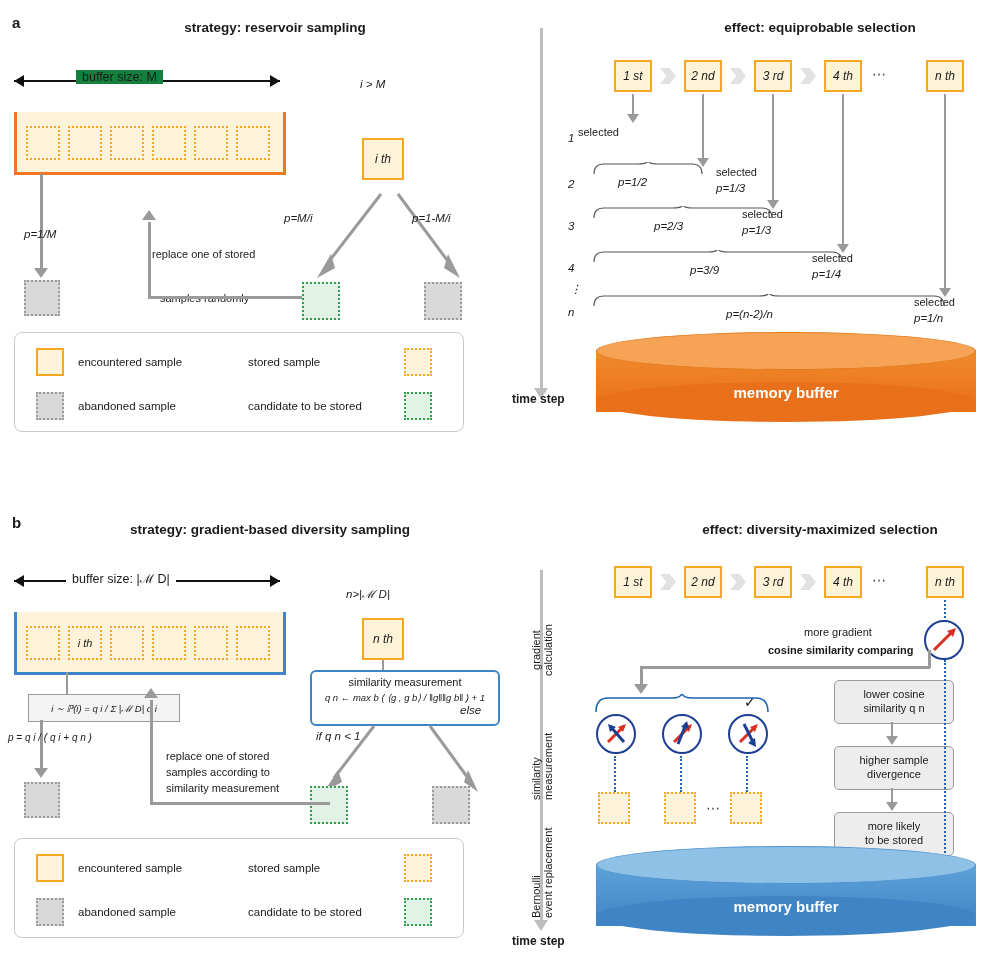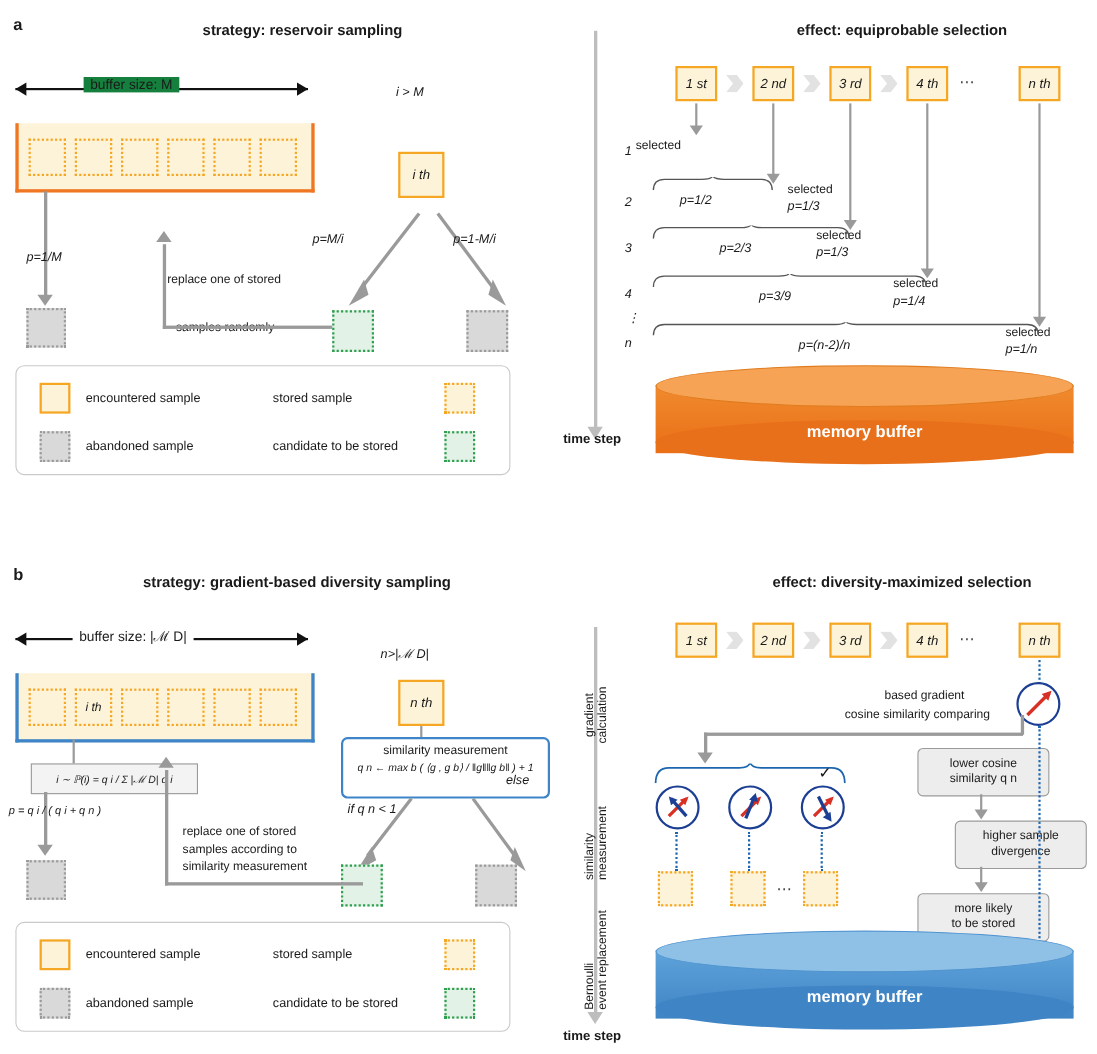--- a/index.html
+++ b/index.html
@@ -310,22 +310,22 @@
 
 <div class="abs dotline" style="left:944px;top:600px;height:22px;"></div>
 
 <div class="abs circ" style="left:924px;top:620px;">
   <svg width="36" height="36" viewBox="0 0 36 36">
     <line x1="8" y1="28" x2="28" y2="8" stroke="#d93025" stroke-width="3"></line>
     <polygon points="30,6 21,9 27,15" fill="#d93025"></polygon>
   </svg>
 </div>
 
-<div class="abs txt" style="left:804px;top:626px;">based gradient</div>
-<div class="abs txt" style="left:768px;top:644px;">cosine similarity comparing</div>
+<div class="abs txt" style="left:804px;top:626px;">more gradient</div>
+<div class="abs txt" style="left:768px;top:644px;font-weight:bold;">cosine similarity comparing</div>
 
 <div class="abs" style="left:640px;top:666px;width:290px;height:3px;background:#9a9a9a;"></div>
 <div class="abs" style="left:928px;top:650px;width:3px;height:18px;background:#9a9a9a;"></div>
 <div class="abs" style="left:640px;top:666px;width:3px;height:20px;background:#9a9a9a;"></div>
 <div class="abs" style="left:634px;top:684px;width:0;height:0;border-left:7px solid transparent;border-right:7px solid transparent;border-top:10px solid #9a9a9a;"></div>
 
 <div class="abs" style="left:592px;top:694px;width:180px;height:18px;">
   <svg width="180" height="18" viewBox="0 0 180 18">
     <path d="M4,18 Q4,4 16,4 L80,4 Q90,4 90,-2 Q90,4 100,4 L164,4 Q176,4 176,18" fill="none" stroke="#1c66b0" stroke-width="1.6"></path>
   </svg>
@@ -364,21 +364,21 @@
 <div class="abs box box-stored" style="left:598px;top:792px;width:32px;height:32px;"></div>
 <div class="abs box box-stored" style="left:664px;top:792px;width:32px;height:32px;"></div>
 <div class="abs" style="left:706px;top:800px;font-size:14px;color:#444;">⋯</div>
 <div class="abs box box-stored" style="left:730px;top:792px;width:32px;height:32px;"></div>
 
 <div class="abs grey-box" style="left:834px;top:680px;width:118px;height:42px;display:flex;align-items:center;justify-content:center;white-space:pre-line;">lower cosine
 similarity  q n</div>
 <div class="abs" style="left:891px;top:722px;width:2px;height:16px;background:#9a9a9a;"></div>
 <div class="abs" style="left:886px;top:736px;width:0;height:0;border-left:6px solid transparent;border-right:6px solid transparent;border-top:9px solid #9a9a9a;"></div>
 
-<div class="abs grey-box" style="left:834px;top:746px;width:118px;height:42px;display:flex;align-items:center;justify-content:center;white-space:pre-line;margin-left:34px;">higher sample
+<div class="abs grey-box" style="left:834px;top:746px;width:118px;height:42px;display:flex;align-items:center;justify-content:center;white-space:pre-line;">higher sample
 divergence</div>
 <div class="abs" style="left:891px;top:788px;width:2px;height:16px;background:#9a9a9a;"></div>
 <div class="abs" style="left:886px;top:802px;width:0;height:0;border-left:6px solid transparent;border-right:6px solid transparent;border-top:9px solid #9a9a9a;"></div>
 
 <div class="abs grey-box" style="left:834px;top:812px;width:118px;height:42px;display:flex;align-items:center;justify-content:center;white-space:pre-line;">more likely
 to be stored</div>
 
 <div class="abs dotline" style="left:944px;top:660px;height:200px;border-color:#1c66b0;"></div>
 <div class="abs" style="left:938px;top:856px;width:0;height:0;border-left:7px solid transparent;border-right:7px solid transparent;border-top:11px solid #1c66b0;"></div>
 

